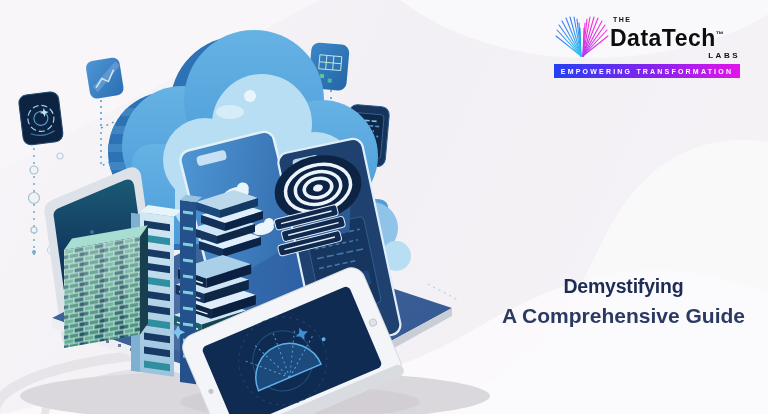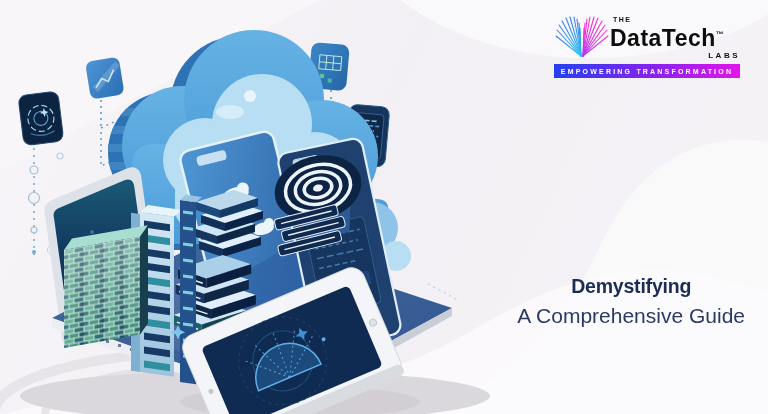--- a/index.html
+++ b/index.html
@@ -15,21 +15,21 @@
   .logo-the{font-size:7px;font-weight:700;letter-spacing:1.5px;color:#111;margin-left:3px;}
   .logo-brand{font-size:23px;font-weight:700;color:#0d0d0d;line-height:24px;letter-spacing:0.5px;white-space:nowrap;}
   .logo-tm{font-size:8px;font-weight:700;vertical-align:super;color:#111;}
   .logo-labs{font-size:8px;font-weight:700;letter-spacing:2.5px;color:#111;align-self:flex-end;margin-top:1px;}
   .logo-tagline{margin-top:4px;height:14px;display:flex;align-items:center;justify-content:center;
       background:linear-gradient(90deg,#2440f2 0%,#8b21ee 55%,#e315e9 100%);
       color:#ffffff;font-size:7px;font-weight:700;letter-spacing:2.2px;white-space:nowrap;}
   
   .headline{position:absolute;right:23px;top:273px;text-align:center;color:#1d2c55;}
   .headline .h-bold{font-size:19.5px;font-weight:700;line-height:26px;letter-spacing:-0.2px;}
-  .headline .h-light{font-size:21px;font-weight:400;line-height:30px;color:#2a3a63;margin-top:2px;}
+  .headline .h-light{font-size:21px;font-weight:700;line-height:30px;color:#2a3a63;margin-top:2px;}
 </style>
 </head>
 <body>
 
 <div class="stage">
 
   <svg class="illustration" viewBox="0 0 768 414">
     <defs>
       <linearGradient id="cloudGrad" x1="0" y1="0" x2="0" y2="1">
         <stop offset="0" stop-color="#66b2e5"></stop>

